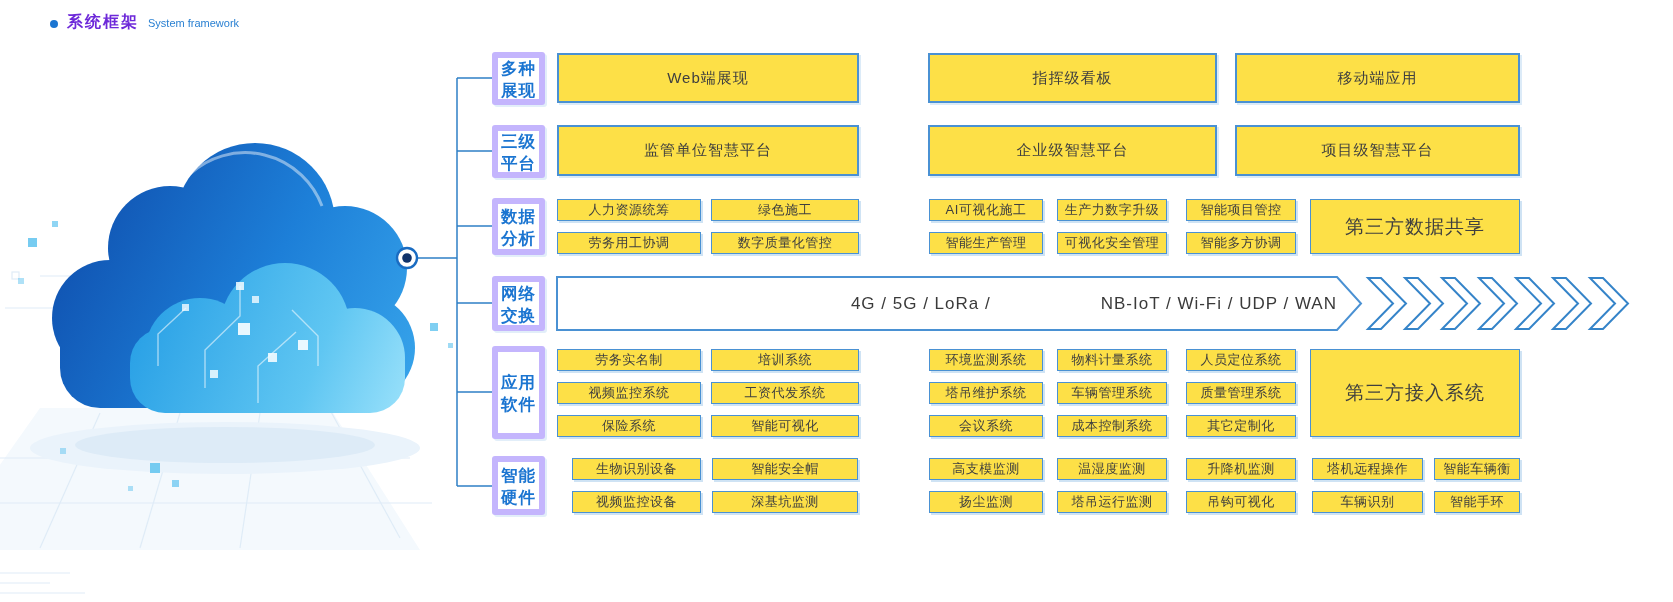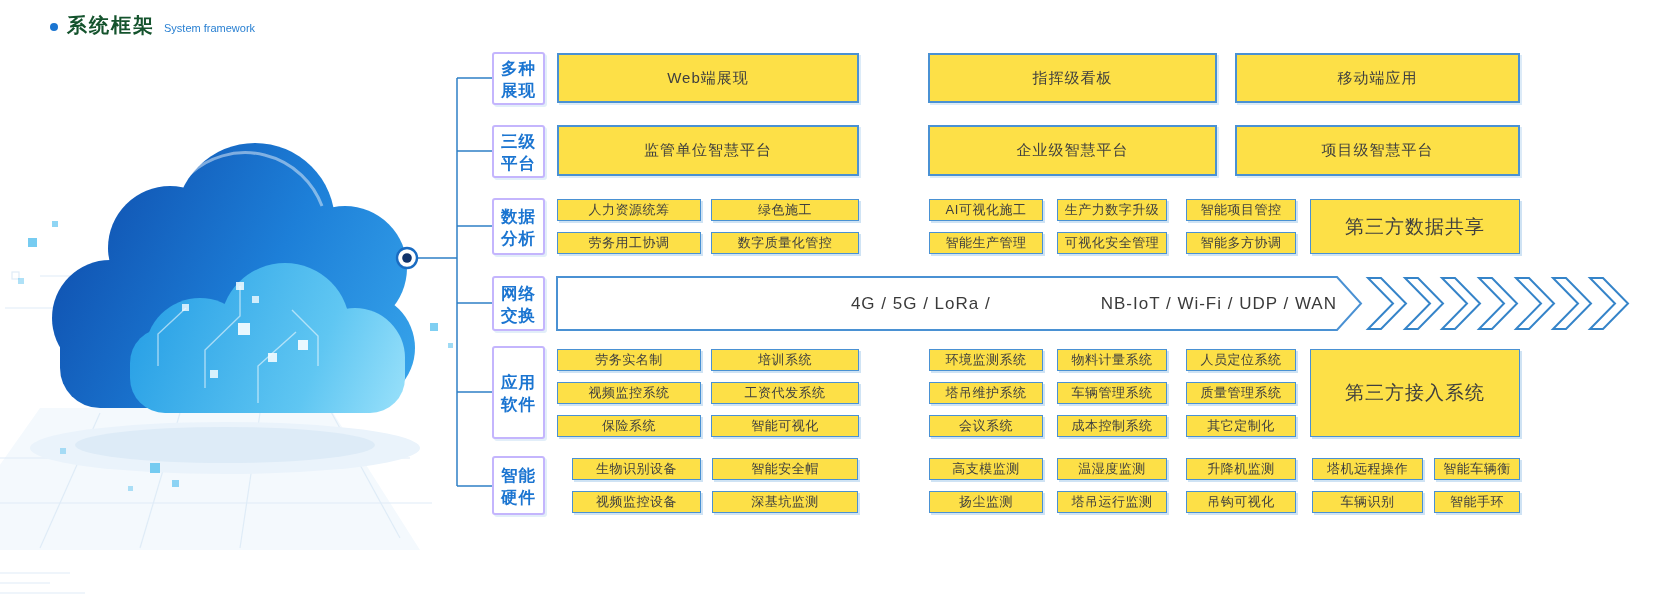--- a/index.html
+++ b/index.html
@@ -3,30 +3,30 @@
 <meta charset="utf-8">
 <style>
   html,body{margin:0;padding:0;background:#fff;}
   #stage{
     position:relative;width:1673px;height:602px;background:#ffffff;overflow:hidden;
     font-family:"Liberation Sans","DejaVu Sans",sans-serif;
   }
   
   #titlebar{position:absolute;left:50px;top:12px;display:flex;align-items:baseline;gap:9px;}
   .bullet{width:8px;height:8px;border-radius:50%;background:#1b75d1;align-self:center;margin-top:2px;}
-  .t-zh{font-size:20px;font-weight:700;color:#14532d;letter-spacing:2px;}
+  .t-zh{font-size:16px;font-weight:700;color:#6d28d9;letter-spacing:2px;}
   .t-en{font-size:11px;color:#2a80d2;}
   
   svg.layer{position:absolute;pointer-events:none;}
   #cloudsvg{left:0;top:118px;z-index:0;}
   #linksvg{left:0;top:0;z-index:1;}
   
   .cat{
     position:absolute;left:492px;width:53px;z-index:2;box-sizing:border-box;
-    border:2px solid #c4b5fd;border-radius:3px;background:#fff;
+    border:6px solid #c4b5fd;border-radius:3px;background:#fff;
     color:#1b75d1;font-weight:700;font-size:16.5px;letter-spacing:1px;
     display:flex;flex-direction:column;align-items:center;justify-content:center;
     line-height:22px;box-shadow:2px 2px 0 #e2eef9;
   }
   .cat1{top:52px;height:53px}.cat2{top:125px;height:53px}.cat3{top:198px;height:57px}
   .cat4{top:276px;height:55px}.cat5{top:346px;height:93px}.cat6{top:456px;height:59px}
   
   .box{
     position:absolute;z-index:2;box-sizing:border-box;background:#fde047;
     border:2px solid #4a91d3;color:#3f3f3f;

